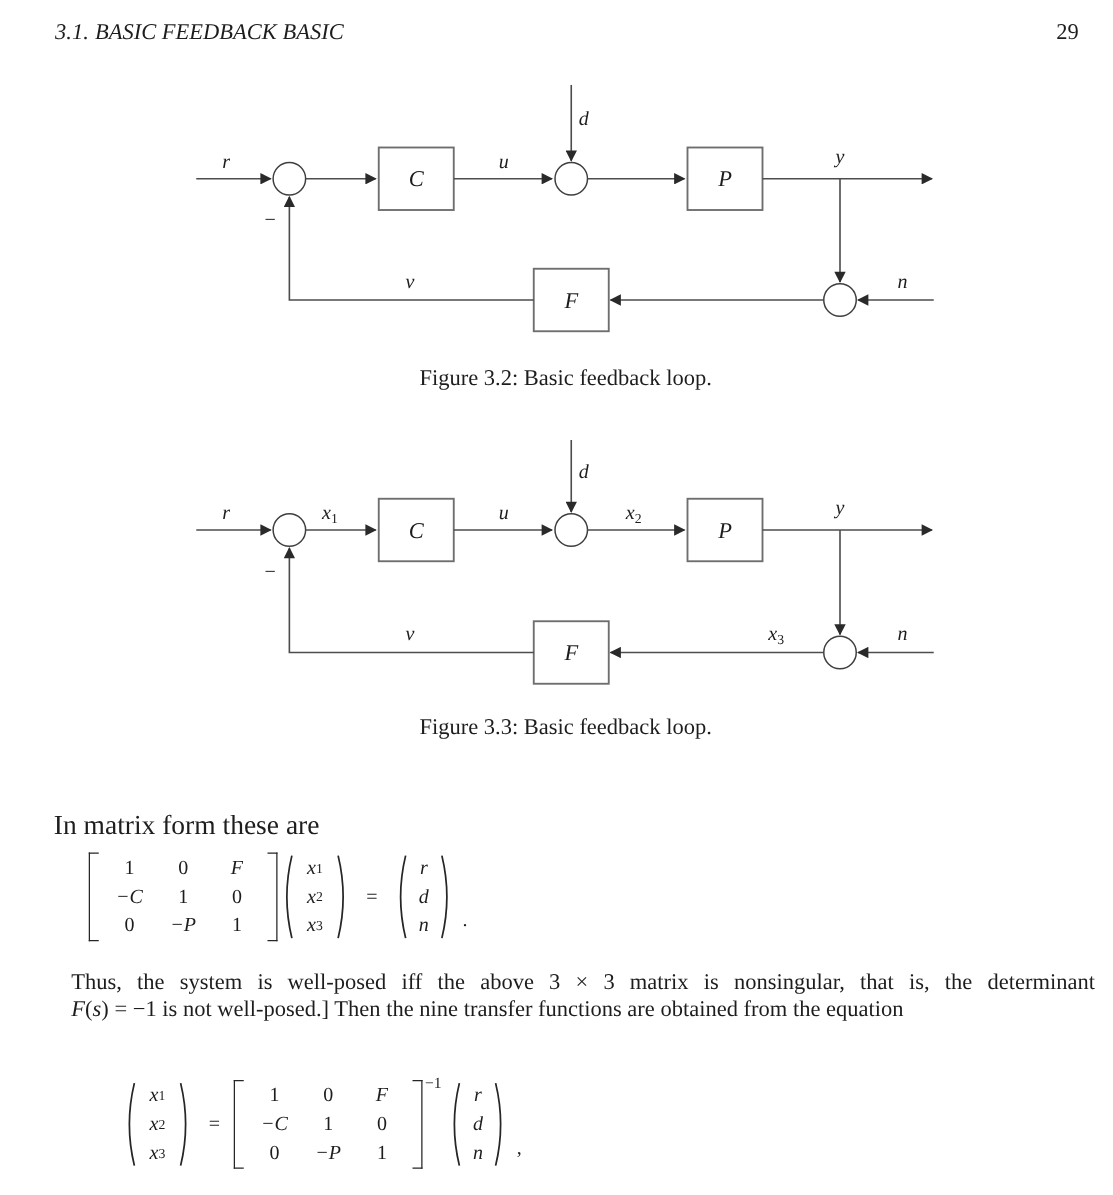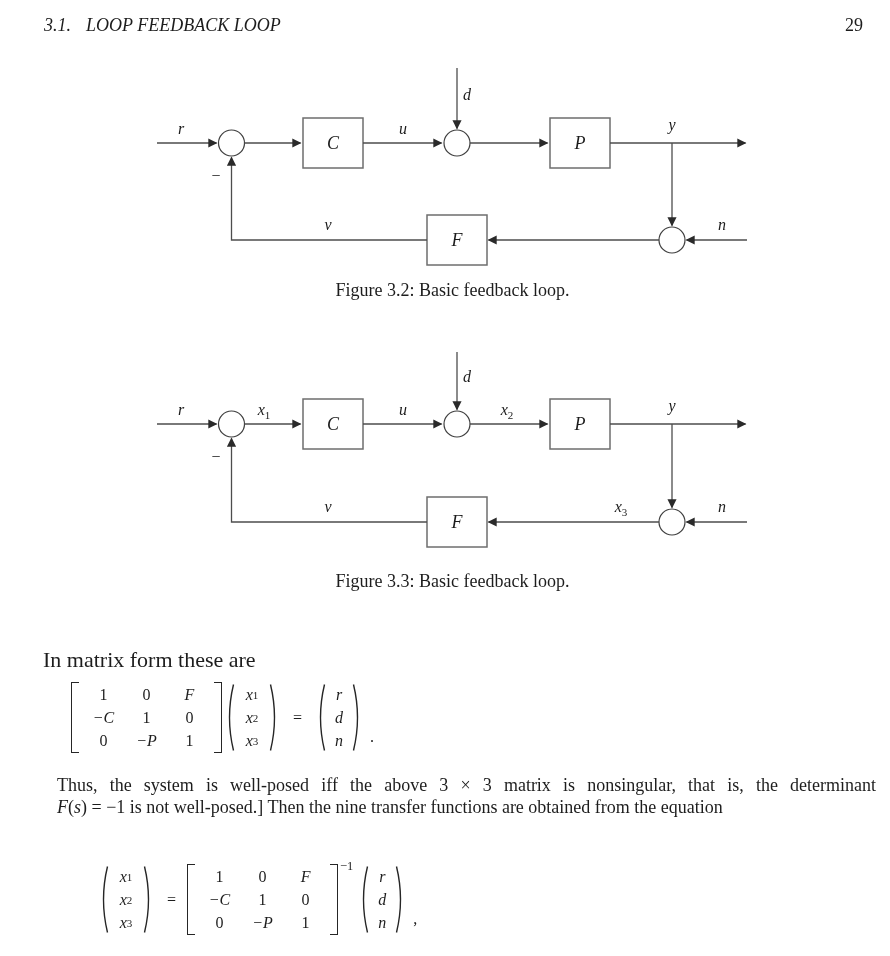--- a/index.html
+++ b/index.html
@@ -5,21 +5,21 @@
   html, body { margin: 0; padding: 0; background: #ffffff; }
   body {
     width: 890px; height: 956px; position: relative; overflow: hidden;
     font-family: "Liberation Serif", "DejaVu Serif", serif;
     color: #1d1d1d;
   }
   .abs { position: absolute; }
 
   
   .hdr-left { left: 44px; top: 15px; font-style: italic; font-size: 18px; white-space: nowrap; }
-  .hsec { margin-right: 15px; }
+  .hsec { margin-right: 5px; }
   .hdr-page { right: 27px; top: 15px; font-size: 18px; }
 
   
   svg.fig { left: 0; display: block; }
   svg.fig line, svg.fig path.wire { stroke: #4d4d4d; stroke-width: 1.3; fill: none; }
   svg.fig rect { fill: #ffffff; stroke: #6e6e6e; stroke-width: 1.5; }
   svg.fig circle { fill: #ffffff; stroke: #3f3f3f; stroke-width: 1.2; }
   .sig { font: italic 16px "Liberation Serif", "DejaVu Serif", serif; fill: #1c1c1c; }
   .blk { font: italic 18px "Liberation Serif", "DejaVu Serif", serif; fill: #1c1c1c; }
   .ssub { font-size: 11px; font-style: normal; }
@@ -47,21 +47,21 @@
   .paren { display: block; margin: 0 1px; }
   .eqsign { margin: 0 11px; }
   .matsup { align-self: flex-start; font-size: 12.5px; margin: -5px 3px 0 2px; }
   .term { align-self: flex-end; margin: 0 0 7px 5px; }
   .vsub { font-size: 11px; font-style: normal; vertical-align: -2.5px; }
 </style>
 </head>
 <body>
 
 <div class="abs hdr-left">
-  <span class="hsec">3.1.</span><span>LOOP FEEDBACK LOOP</span>
+  <span class="hsec">3.1.</span><span>BASIC FEEDBACK BASIC</span>
 </div>
 <div class="abs hdr-page">29</div>
 
 <svg class="fig abs" style="top:60px" width="890" height="230" viewBox="0 0 890 230">
   <defs>
     <marker id="arw" viewBox="0 0 10 10" refX="9" refY="5" markerWidth="8" markerHeight="7" orient="auto">
       <path d="M0,0 L10,5 L0,10 Z" fill="#2a2a2a"></path>
     </marker>
   </defs>
   <line x1="157" y1="83" x2="216.5" y2="83" marker-end="url(#arw)"></line>
@@ -84,21 +84,21 @@
   <text class="blk" x="457" y="186" text-anchor="middle">F</text>
   <path class="wire" d="M427,180 H231.5 V97.5" marker-end="url(#arw)"></path>
   <text class="sig" x="181" y="74" text-anchor="middle">r</text>
   <text class="sig" x="403" y="74" text-anchor="middle">u</text>
   <text class="sig" x="467" y="40" text-anchor="middle">d</text>
   <text class="sig" x="672" y="70" text-anchor="middle">y</text>
   <text class="sig" x="328" y="170" text-anchor="middle">v</text>
   <text class="sig" x="722" y="170" text-anchor="middle">n</text>
   <text class="sig" x="216" y="121" text-anchor="middle">−</text>
 </svg>
-<div class="abs caption" style="top:280px">Figure 3.2: Basic feedback loop.</div>
+<div class="abs caption" style="top:292px">Figure 3.2: Basic feedback loop.</div>
 
 <svg class="fig abs" style="top:340px" width="890" height="230" viewBox="0 0 890 230">
   <line x1="157" y1="84" x2="216.5" y2="84" marker-end="url(#arw)"></line>
   <circle cx="231.5" cy="84" r="13"></circle>
   <line x1="244.5" y1="84" x2="300.5" y2="84" marker-end="url(#arw)"></line>
   <rect x="303" y="59" width="60" height="50"></rect>
   <text class="blk" x="333" y="90" text-anchor="middle">C</text>
   <line x1="363" y1="84" x2="441.5" y2="84" marker-end="url(#arw)"></line>
   <circle cx="457" cy="84" r="13"></circle>
   <line x1="457" y1="12" x2="457" y2="69.5" marker-end="url(#arw)"></line>

